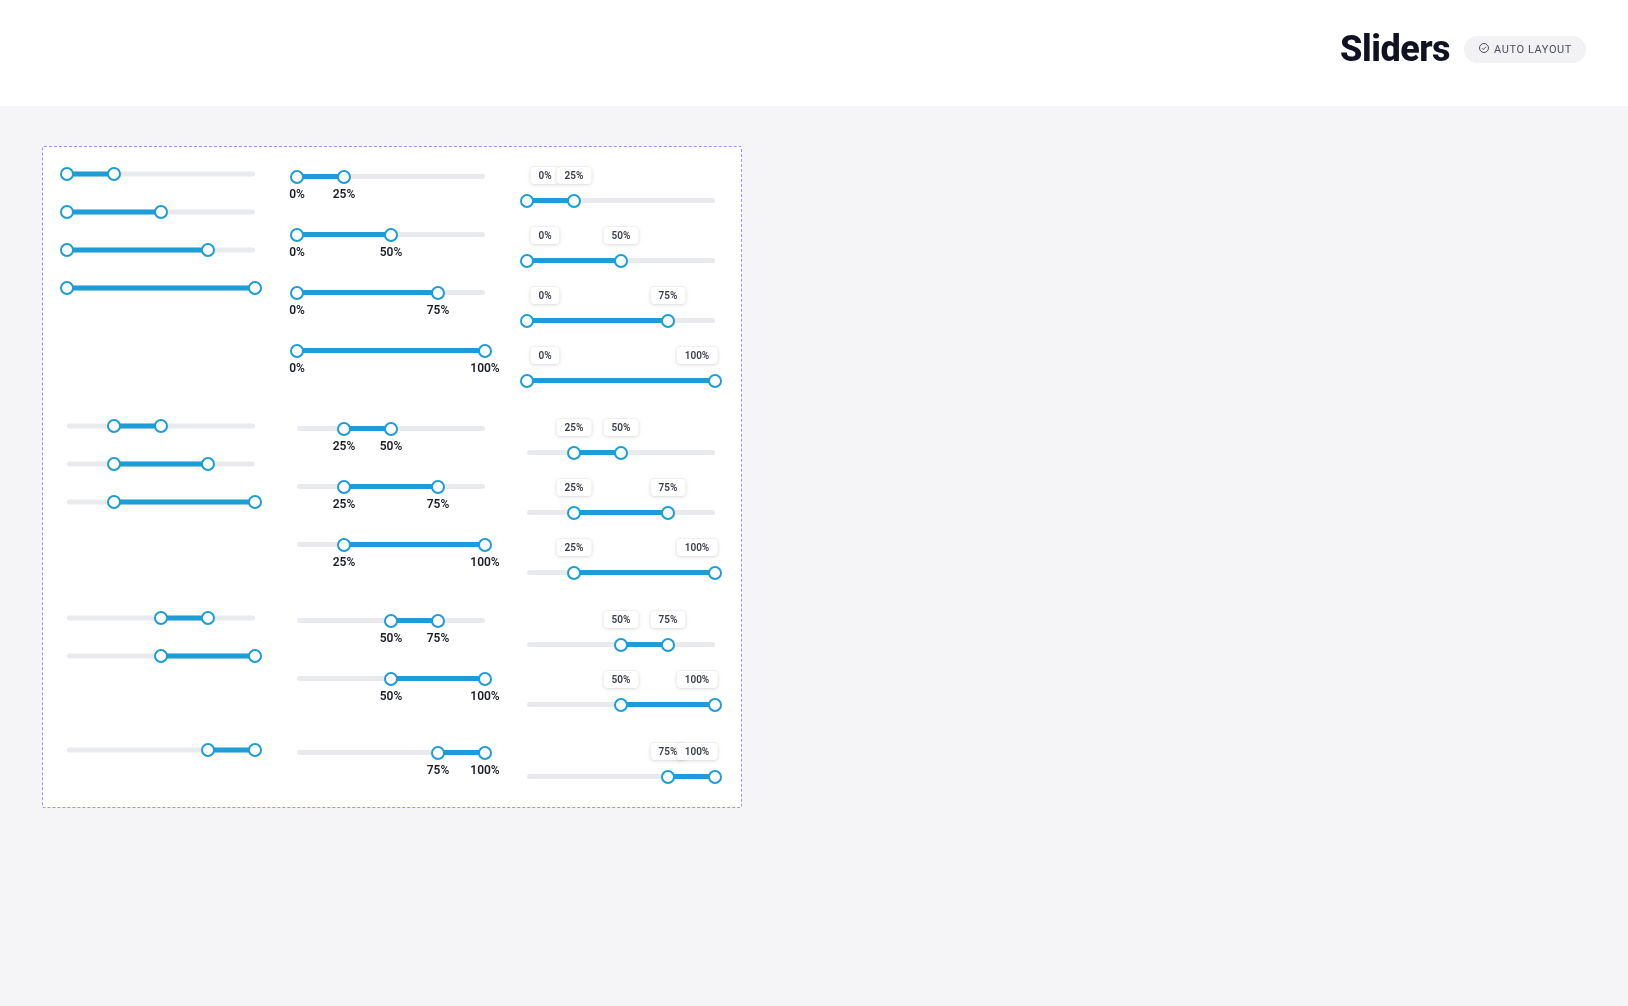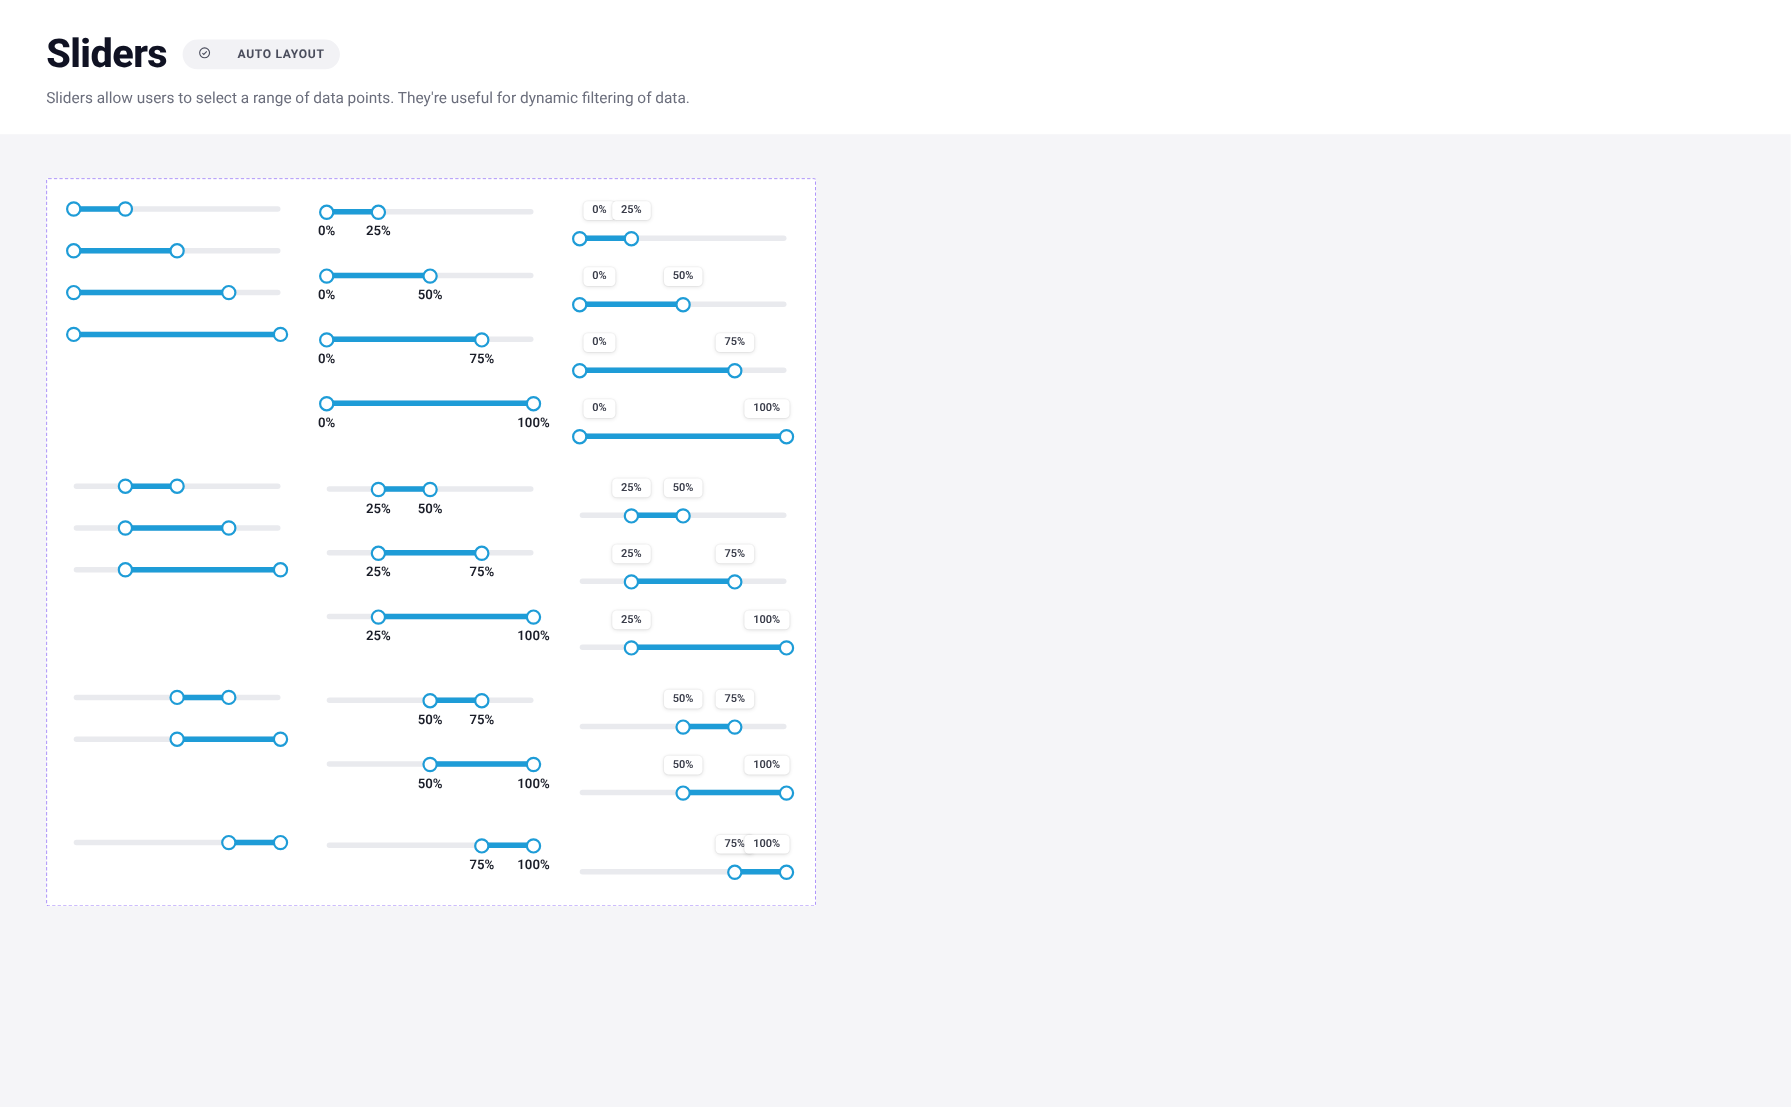--- a/index.html
+++ b/index.html
@@ -1,20 +1,20 @@
 <!DOCTYPE html>
 <html><head>
 <meta charset="utf-8">
 <style>
   * { box-sizing: border-box; margin: 0; padding: 0; }
   html, body { font-family: -apple-system, BlinkMacSystemFont, "Segoe UI", Roboto, "Helvetica Neue", Arial, sans-serif; background: #fff; color: #1a1d28; }
   .header { padding: 28px 42px 24px; background: #fff; }
-  .title-row { display: flex; align-items: center; gap: 14px; margin-bottom: 12px; }
+  .title-row { display: flex; align-items: center; gap: 14px; margin-bottom: 12px; justify-content: flex-end; }
   .page-title { font-size: 36px; font-weight: 800; letter-spacing: -0.5px; color: #101223; }
-  .badge { display: inline-flex; align-items: center; gap: 24px; background: #f2f2f5; border-radius: 999px; padding: 6px 14px; font-size: 11px; font-weight: 700; letter-spacing: 0.6px; color: #4a4d5c; }
+  .badge { display: inline-flex; align-items: center; gap: 4px; background: #f2f2f5; border-radius: 999px; padding: 6px 14px; font-size: 11px; font-weight: 400; letter-spacing: 0.6px; color: #4a4d5c; }
   .badge svg { width: 12px; height: 12px; stroke: #4a4d5c; fill: none; stroke-width: 2; }
   .description { font-size: 14px; color: #6b6e7c; }
 
   .canvas { background: #f5f5f8; padding: 40px 42px 60px; min-height: 900px; }
   .section-label { display: flex; align-items: center; gap: 8px; font-size: 17px; font-weight: 500; color: #7c3aed; margin-bottom: 10px; }
   .section-label svg { width: 14px; height: 14px; fill: #7c3aed; }
 
   .frame {
     border: 1.5px dashed #a78bfa;
     background: #fff;
@@ -73,21 +73,20 @@
     <span class="badge">
       <span>
         <svg viewBox="0 0 24 24">
             <circle cx="12" cy="12" r="9"></circle>
             <path d="M8 12.5l2.5 2.5L16 9.5"></path>
           </svg>
       </span>
       <span>AUTO LAYOUT</span>
     </span>
   </div>
-  <p class="description">Sliders allow users to select a range of data points. They're useful for dynamic filtering of data.</p>
 </div>
 
 <div class="canvas">
   <div class="frame" id="frame">
       <div class="row">
         <div class="col group">
           <div class="slider ">
             <div class="track"></div>
             <div class="fill" style="left: 0%; width: 25%;"></div>
             <div class="handle" style="left: 0%;"></div>

